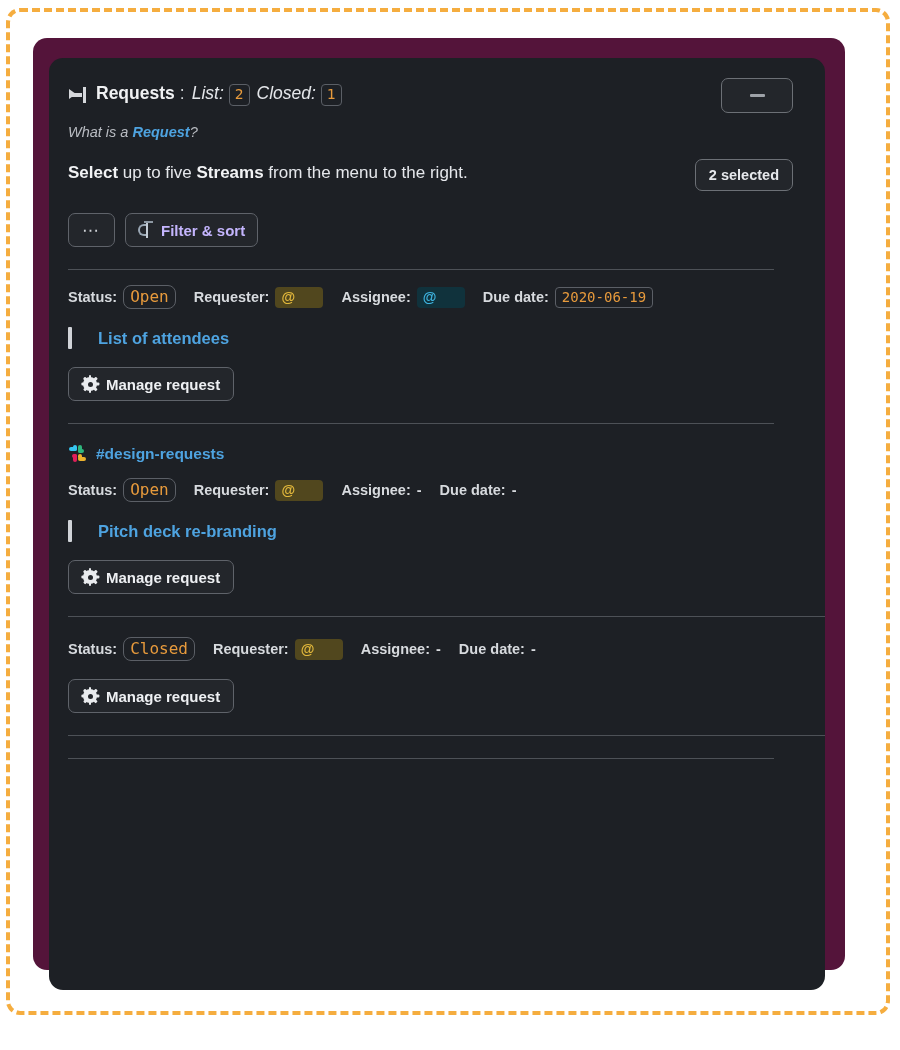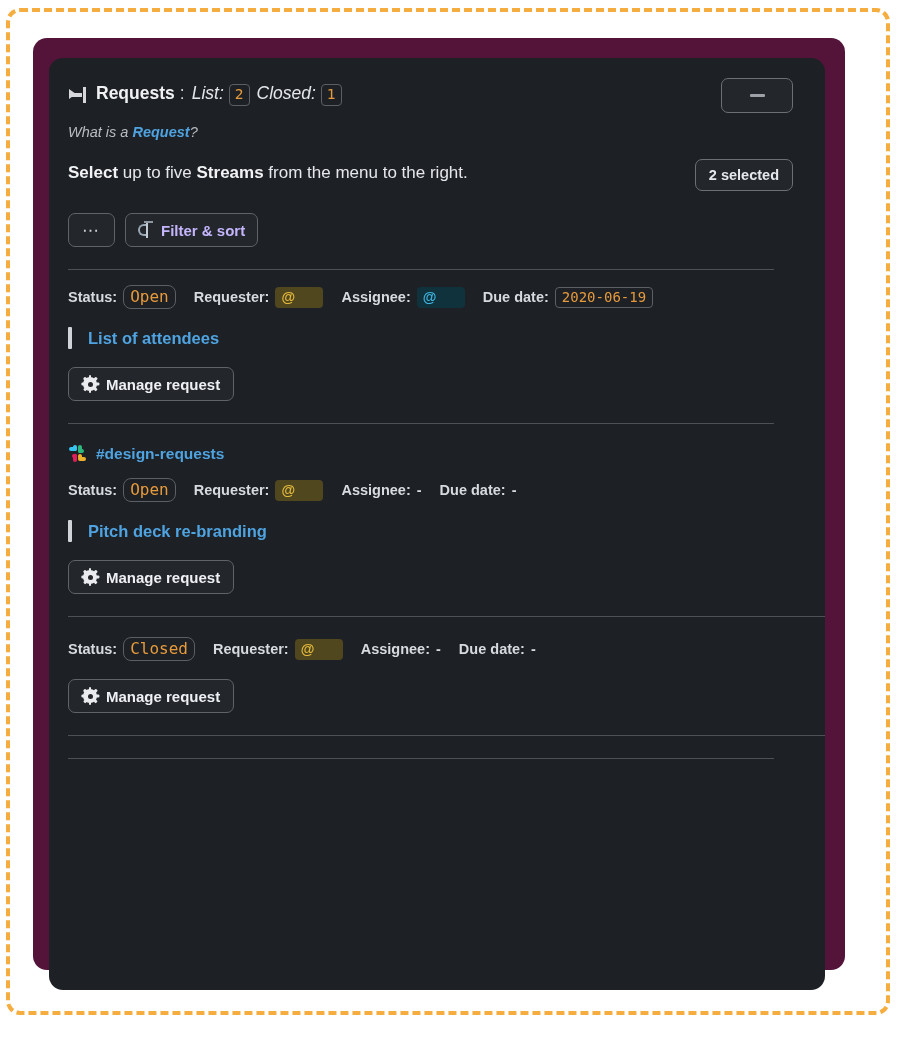--- a/index.html
+++ b/index.html
@@ -304,21 +304,21 @@
     width: 4px;
     height: 22px;
     background: #d0d3d8;
     border-radius: 1px;
     flex: none;
   }
   .req-title {
     color: #4ea3e0;
     font-size: 16.5px;
     font-weight: bold;
-    margin-left: 16px;
+    margin-left: 26px;
   }
 
   .manage-btn {
     border: 1px solid #5f636a;
     border-radius: 7px;
     background: #23262b;
     color: #eef0f3;
     font-size: 15px;
     font-weight: bold;
     height: 34px;

